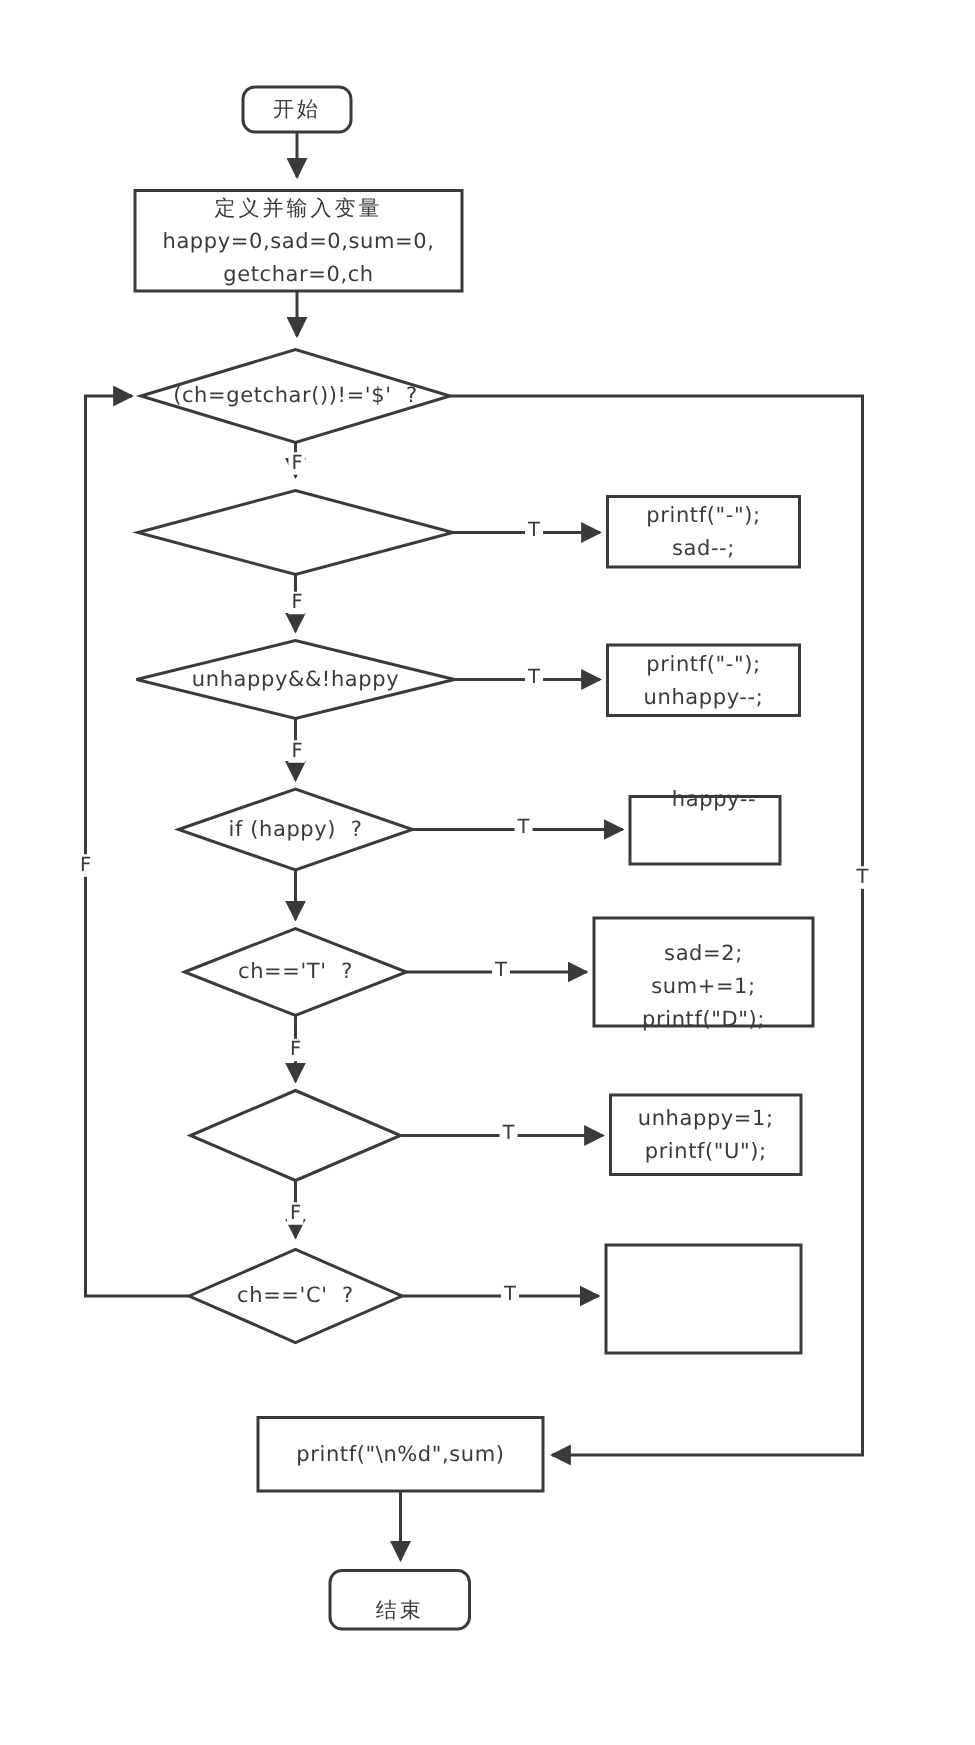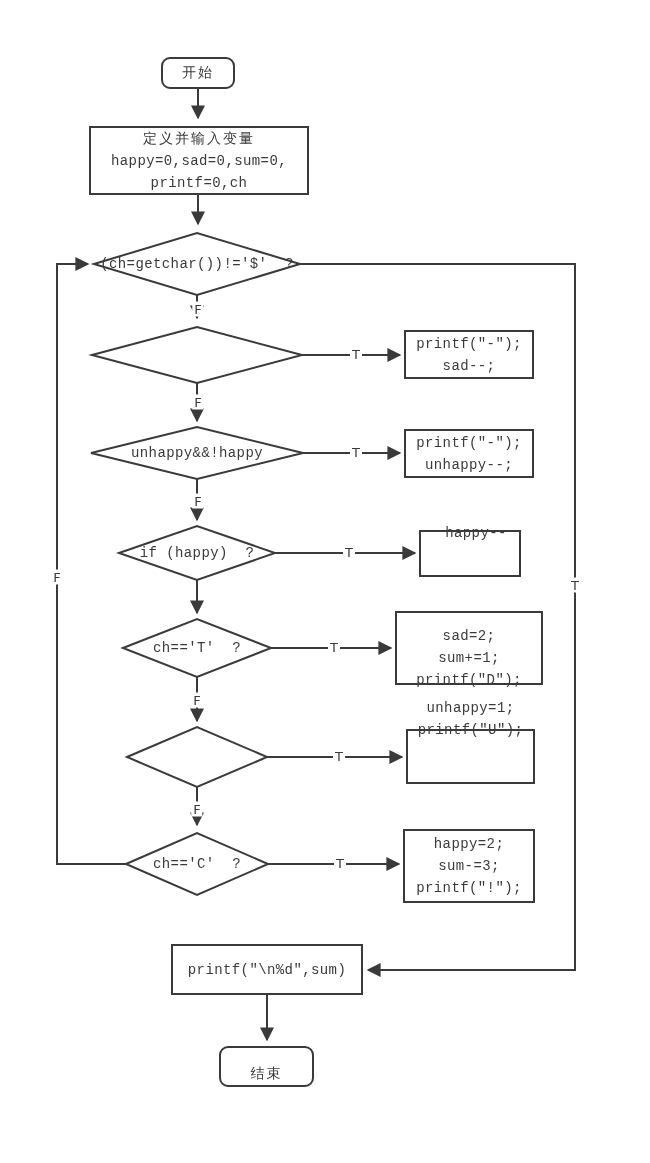--- a/index.html
+++ b/index.html
@@ -5,21 +5,21 @@
   html,body { margin:0; padding:0; background:#ffffff; }
   .canvas {
     position:relative; width:650px; height:1163px; background:#ffffff;
     font-family:"DejaVu Sans","Liberation Sans",sans-serif;
     color:#3a3a3a; overflow:hidden;
   }
   svg.wires { position:absolute; left:0; top:0; }
   .txt {
     position:absolute; display:flex; flex-direction:column;
     align-items:center; justify-content:center; text-align:left;
-    font-size:14px; line-height:22px; letter-spacing:0.4px; white-space:pre;font-family:Liberation Mono, monospace;
+    font-size:14px; line-height:22px; letter-spacing:0.4px; white-space:pre;
   }
   .cn { letter-spacing:2px; }
   .edge-label {
     position:absolute; transform:translate(-50%,-50%);
     background:#ffffff; font-size:13px; line-height:1;
     padding:1px 2px; letter-spacing:0;
   }
 </style>
 </head>
 <body>
@@ -72,21 +72,21 @@
       <rect x="172" y="945" width="190" height="49"></rect>
       <rect x="220" y="1047" width="93" height="39" rx="8"></rect>
     </g>
   </svg>
 
   <div class="txt cn" style="left:162px;top:58px;width:72px;height:30px">开始</div>
 
   <div class="txt" style="left:90px;top:127px;width:218px;height:67px">
     <span class="cn">定义并输入变量</span>
     <span>happy=0,sad=0,sum=0,</span>
-    <span>printf=0,ch</span>
+    <span>getchar=0,ch</span>
   </div>
 
   <div class="txt" style="left:94px;top:234px;width:206px;height:60px">(ch=getchar())!='$'  ?</div>
 
 
   <div class="txt" style="left:91px;top:427px;width:212px;height:52px">unhappy&amp;&amp;!happy</div>
 
   <div class="txt" style="left:119px;top:527px;width:156px;height:52px">if (happy)  ?</div>
 
   <div class="txt" style="left:123px;top:619px;width:148px;height:58px">ch=='T'  ?</div>
@@ -107,30 +107,25 @@
   <div class="txt" style="left:420px;top:510px;width:112px;height:45px">
     <span>happy--</span>
   </div>
 
   <div class="txt" style="left:396px;top:612px;width:146px;height:92px">
     <span>sad=2;</span>
     <span>sum+=1;</span>
     <span>printf("D");</span>
   </div>
 
-  <div class="txt" style="left:407px;top:692px;width:127px;height:53px">
+  <div class="txt" style="left:407px;top:730px;width:127px;height:53px">
     <span>unhappy=1;</span>
     <span>printf("U");</span>
   </div>
 
-  <div class="txt" style="left:404px;top:830px;width:130px;height:72px">
-    <span>happy=2;</span>
-    <span>sum-=3;</span>
-    <span>printf("!");</span>
-  </div>
 
   <div class="txt" style="left:172px;top:945px;width:190px;height:49px">printf("\n%d",sum)</div>
 
   <div class="txt cn" style="left:220px;top:1047px;width:93px;height:53px">结束</div>
 
   <div class="edge-label" style="left:198px;top:309px">F</div>
   <div class="edge-label" style="left:356px;top:354px">T</div>
   <div class="edge-label" style="left:198px;top:402px">F</div>
   <div class="edge-label" style="left:356px;top:452px">T</div>
   <div class="edge-label" style="left:198px;top:501px">F</div>

